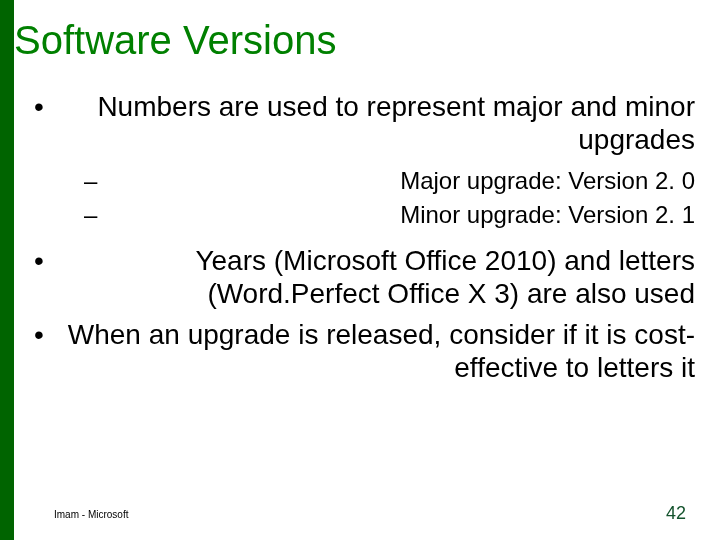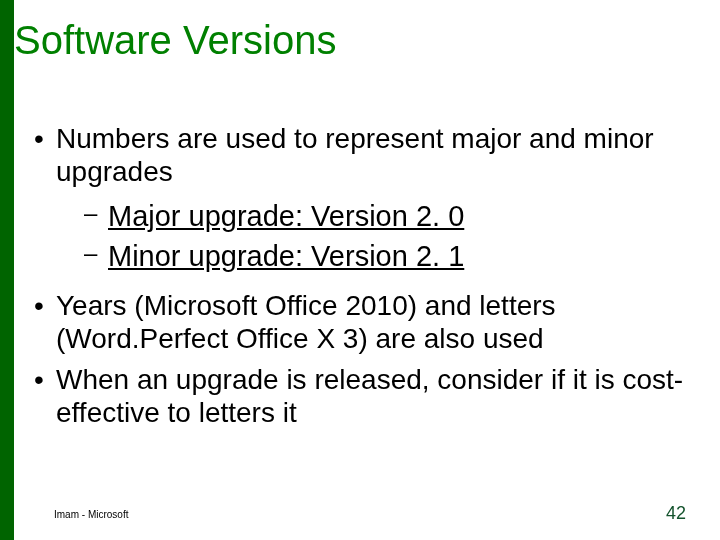--- a/index.html
+++ b/index.html
@@ -31,23 +31,24 @@
     top: 18px;
     left: 14px;
     right: 0;
     text-align: left;
     font-size: 40px;
     color: #008000;
     font-weight: normal;
   }
   .content {
     position: absolute;
-    top: 122px;
+    top: 90px;
     left: 30px;
     right: 25px;
+    text-align: right;
   }
   .bullets {
     list-style: none;
     padding: 0;
     margin: 0;
   }
   .bullets > li {
     position: relative;
     padding-left: 26px;
     font-size: 28px;
@@ -62,24 +63,23 @@
     font-size: 28px;
   }
   .sub {
     list-style: none;
     padding: 0;
     margin: 10px 0 14px 0;
   }
   .sub > li {
     position: relative;
     padding-left: 52px;
-    font-size: 29px;
+    font-size: 24px;
     line-height: 1.25;
     margin-bottom: 4px;
-    text-decoration: underline;
   }
   .sub > li::before {
     content: "–";
     position: absolute;
     left: 28px;
     top: 0;
     font-size: 24px;
   }
   .footer-left {
     position: absolute;

